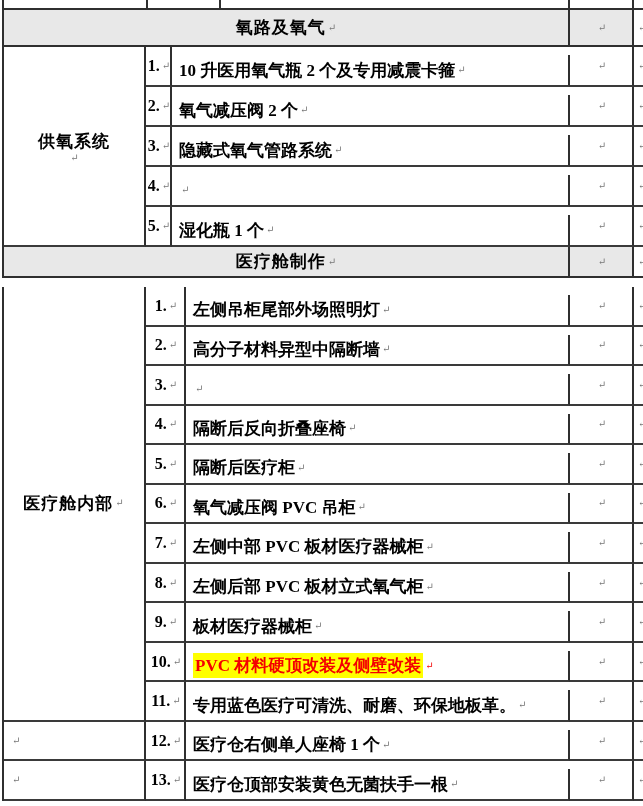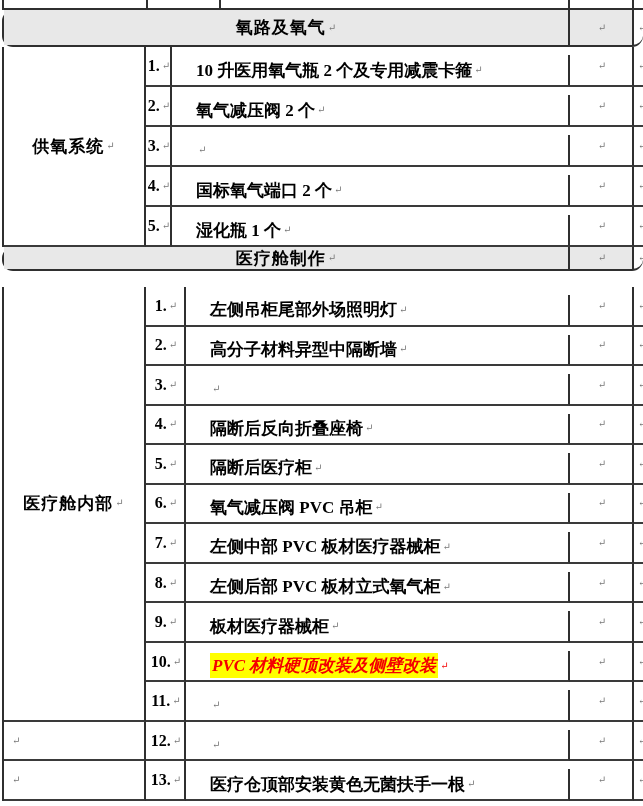--- a/index.html
+++ b/index.html
@@ -13,45 +13,45 @@
        border-left:2px solid #2f2f2f;display:grid;}
   .cell{box-sizing:border-box;border-right:2px solid #2f2f2f;
         display:flex;align-items:center;overflow:hidden;white-space:nowrap;}
   .cell.noline{border-right:none;}
   .hb{border-bottom:2px solid #3a3a3a;}
   
   .sliver{top:0;height:10px;border-bottom:2px solid #2f2f2f;
           grid-template-columns:144px 73px 349px 64px 1fr;}
   .sliver .cell{border-bottom:none;}
   
-  .hdr{border-bottom:2px solid #2f2f2f;grid-template-columns:566px 64px 1fr;border-radius:11px;}
+  .hdr{border-bottom:2px solid #2f2f2f;grid-template-columns:566px 64px 1fr;}
   .hdr1{top:10px;height:37px;}
-  .hdr2{top:247px;height:24px;}
+  .hdr2{top:247px;height:31px;}
   .gray{background:#e8e8e8;}
   .hcell-main{justify-content:center;}
   .hcell-main .title{font-size:17px;letter-spacing:1px;}
   
   .upper{top:47px;height:200px;
          grid-template-columns:142px 26px 398px 64px 1fr;
          grid-template-rows:repeat(5,1fr);}
   .lower{top:287px;height:514px;
          grid-template-columns:142px 40px 384px 64px 1fr;
          grid-template-rows:repeat(13,1fr);}
   .label-cell{justify-content:center;font-size:17px;letter-spacing:1px;}
   .num-cell{justify-content:center;font-size:16px;padding-left:2px;}
-  .text-cell{font-size:17px;padding-left:24px;margin-top:8px;}
+  .text-cell{font-size:17px;padding-left:7px;margin-top:8px;}
   .chk-cell{justify-content:center;}
   .edge-cell{padding-left:2px;border-right:none;}
   .sub-left{padding-left:6px;}
   
   .mark{font-size:10px;line-height:1;color:#767676;font-weight:400;
         margin-left:2px;flex:0 0 auto;}
   .mark.red{color:#f40000;}
   
-  .hl{background:#ffff00;color:#f40000;padding:1px 2px;font-style:italic;}
+  .hl{background:#ffff00;color:#f40000;padding:1px 2px;}
 </style>
 </head>
 <body>
 
 <div class="page">
 
   <div class="sec sliver">
     <div class="cell"></div>
     <div class="cell"></div>
     <div class="cell"></div>
@@ -66,21 +66,21 @@
     </div>
     <div class="cell chk-cell gray">
       <span class="mark">↵</span>
     </div>
     <div class="cell edge-cell">
       <span class="mark">↵</span>
     </div>
   </div>
 
   <div class="sec upper" id="upper-grid">
-      <div class="cell hb label-cell" style="grid-row: span 5;">
+      <div class="cell hb label-cell" style="grid-row: span 5; flex-direction: column;">
         <span>供氧系统</span>
         <span class="mark">↵</span>
       </div>
       <div class="cell hb num-cell">
         <span>1.</span>
         <span class="mark">↵</span>
       </div>
       <div class="cell hb text-cell">
         <span>10 升医用氧气瓶 2 个及专用减震卡箍</span>
         <span class="mark">↵</span>
@@ -103,34 +103,34 @@
         <span class="mark">↵</span>
       </div>
       <div class="cell hb edge-cell">
         <span class="mark">↵</span>
       </div>
       <div class="cell hb num-cell">
         <span>3.</span>
         <span class="mark">↵</span>
       </div>
       <div class="cell hb text-cell">
+        <span>隐藏式氧气管路系统</span>
         <span class="mark">↵</span>
       </div>
       <div class="cell hb chk-cell">
         <span class="mark">↵</span>
       </div>
       <div class="cell hb edge-cell">
         <span class="mark">↵</span>
       </div>
       <div class="cell hb num-cell">
         <span>4.</span>
         <span class="mark">↵</span>
       </div>
       <div class="cell hb text-cell">
-        <span>国标氧气端口 2 个</span>
         <span class="mark">↵</span>
       </div>
       <div class="cell hb chk-cell">
         <span class="mark">↵</span>
       </div>
       <div class="cell hb edge-cell">
         <span class="mark">↵</span>
       </div>
       <div class="cell hb num-cell">
         <span>5.</span>
@@ -303,36 +303,38 @@
         <span class="mark">↵</span>
       </div>
       <div class="cell hb edge-cell">
         <span class="mark">↵</span>
       </div>
       <div class="cell hb num-cell">
         <span>11.</span>
         <span class="mark">↵</span>
       </div>
       <div class="cell hb text-cell">
+        <span>专用蓝色医疗可清洗、耐磨、环保地板革。</span>
         <span class="mark">↵</span>
       </div>
       <div class="cell hb chk-cell">
         <span class="mark">↵</span>
       </div>
       <div class="cell hb edge-cell">
         <span class="mark">↵</span>
       </div>
       <div class="cell hb sub-left">
         <span class="mark">↵</span>
       </div>
       <div class="cell hb num-cell">
         <span>12.</span>
         <span class="mark">↵</span>
       </div>
       <div class="cell hb text-cell">
+        <span>医疗仓右侧单人座椅 1 个</span>
         <span class="mark">↵</span>
       </div>
       <div class="cell hb chk-cell">
         <span class="mark">↵</span>
       </div>
       <div class="cell hb edge-cell">
         <span class="mark">↵</span>
       </div>
       <div class="cell hb sub-left">
         <span class="mark">↵</span>

